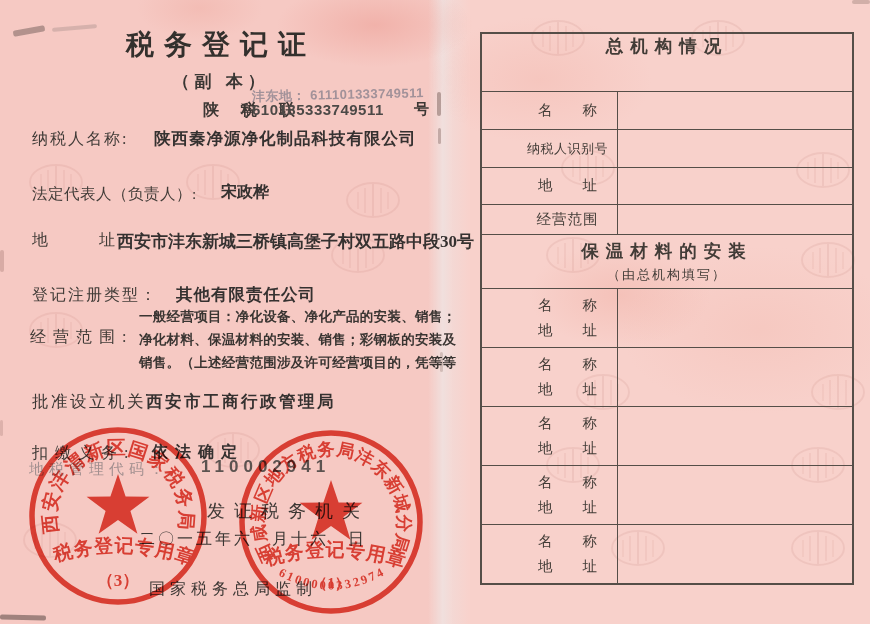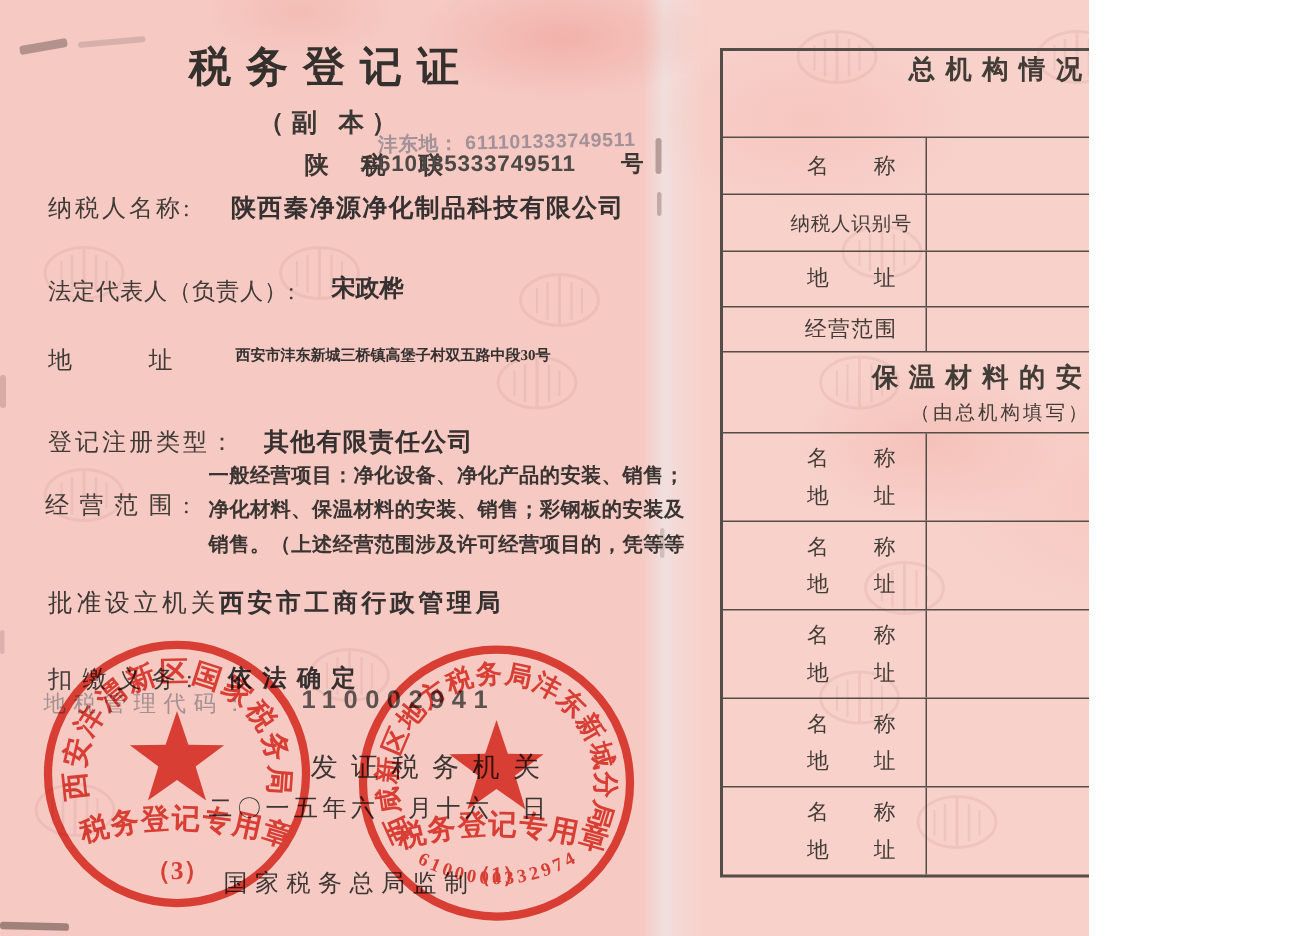--- a/index.html
+++ b/index.html
@@ -1,18 +1,18 @@
 <!DOCTYPE html>
 <html><head>
 <meta charset="utf-8">
 <style>
   * { margin:0; padding:0; box-sizing:border-box; }
   html,body { width:870px; height:624px; }
   #scan {
-    position:relative; width:726px; height:624px; overflow:hidden;
+    position:relative; width:870px; height:624px; overflow:hidden;
     font-family:"Liberation Serif","DejaVu Serif",serif;
     color:#3c3734;
     background:
       radial-gradient(140px 60px at 375px 25px, rgba(235,150,140,.45), transparent 70%),
       radial-gradient(90px 45px at 200px 8px, rgba(236,160,148,.30), transparent 70%),
       radial-gradient(130px 75px at 620px 295px, rgba(238,165,152,.35), transparent 70%),
       radial-gradient(200px 120px at 760px 330px, rgba(240,175,162,.25), transparent 70%),
       radial-gradient(160px 90px at 540px 80px, rgba(240,170,158,.28), transparent 70%),
       linear-gradient(90deg, #f6c9c3 0px, #f6c9c3 428px, rgba(197,130,122,.25) 443px, rgba(233,178,170,.5) 452px, #f8d1cb 470px, #f8d1cb 870px);
   }
@@ -28,21 +28,21 @@
   .serial-number { left:252px; top:101px; font-size:15px; font-weight:bold; color:#4c4947; letter-spacing:.5px; }
   .serial-suffix { left:414px; top:100px; font-size:15px; font-weight:bold; }
   .f-label { font-size:16px; color:#403b37; }
   .f-value { font-weight:bold; color:#353130; }
   .row-taxpayer-l { left:32px; top:129px; letter-spacing:2px; }
   .row-taxpayer-v { left:154px; top:128px; font-size:16.5px; letter-spacing:1px; }
   .row-legal-l { left:32px; top:184px; letter-spacing:.5px; font-size:15.5px; }
   .row-legal-v { left:221px; top:182px; font-size:16px; }
   .row-addr-di { left:32px; top:230px; }
   .row-addr-zhi { left:99px; top:230px; }
-  .row-addr-v { left:117px; top:230px; font-size:10px;margin-left:40px; }
+  .row-addr-v { left:117px; top:230px; font-size:17px; }
   .row-regtype-l { left:32px; top:285px; letter-spacing:2px; }
   .row-regtype-v { left:176px; top:284px; font-size:16.5px; letter-spacing:1px; }
   .scope-label { left:30px; top:327px; font-size:16px; letter-spacing:7px; }
   .scope-line { left:139px; font-size:13.5px; font-weight:bold; letter-spacing:.3px; color:#3a3532; }
   .scope-l1 { top:308px; } .scope-l2 { top:331px; } .scope-l3 { top:354px; }
   .approval { left:32px; top:391px; font-size:16.5px; letter-spacing:2.5px; }
   .withhold-l { left:32px; top:443px; letter-spacing:7px; }
   .withhold-v { left:152px; top:442px; font-size:16px; letter-spacing:7px; }
   .localcode-l { left:29px; top:460px; font-size:15px; letter-spacing:5px; color:#a39090; }
   .localcode-v { left:201px; top:457px; font-size:17px; font-weight:bold; letter-spacing:5px; color:#5c5350; }

